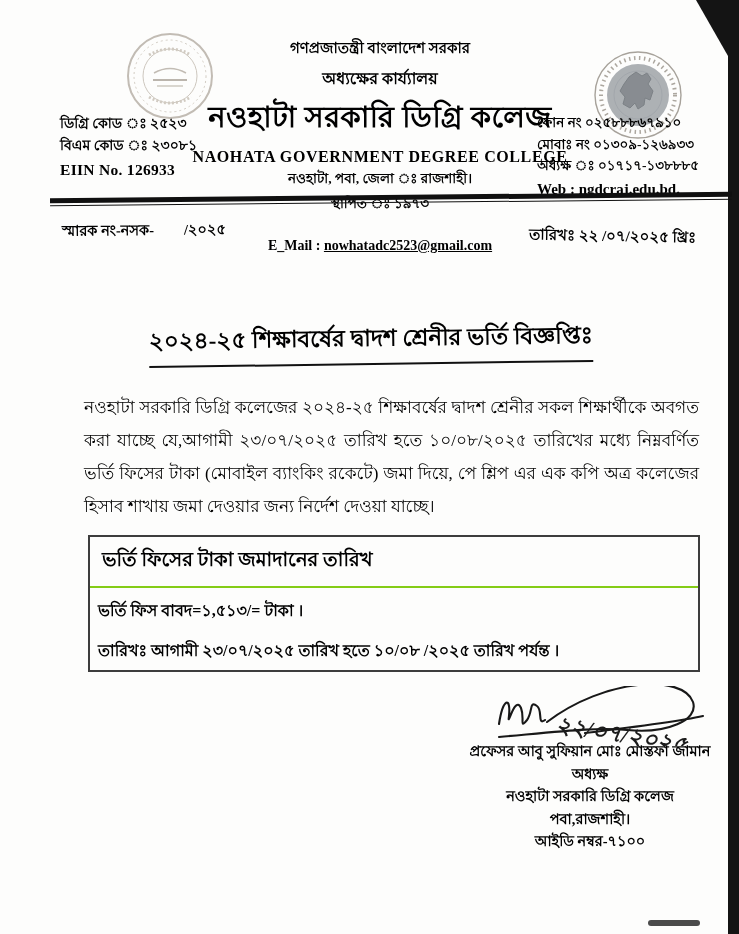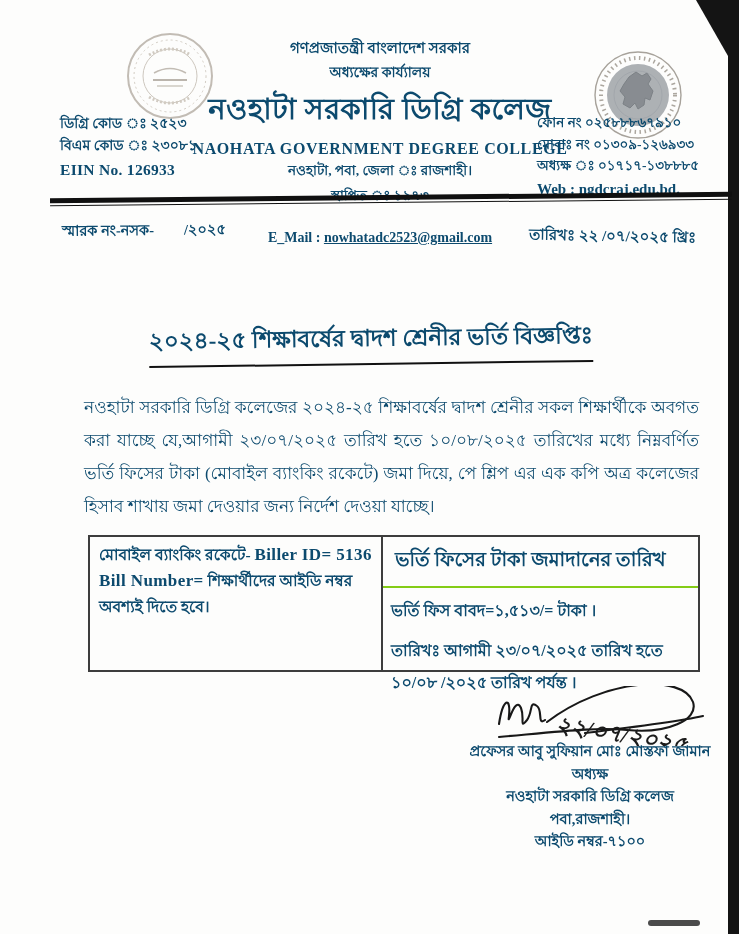--- a/index.html
+++ b/index.html
@@ -1,33 +1,33 @@
 <!DOCTYPE html>
 <html><head>
 <meta charset="utf-8">
 <style>
   html,body{margin:0;padding:0;background:#e8e8e8;}
   .page{
     position:relative;width:739px;height:934px;margin:0 auto;
-    background:#fdfdfc;overflow:hidden;color:#0c4a6e;
+    background:#fdfdfc;overflow:hidden;color:#000000;
     font-family:"Liberation Serif","DejaVu Sans",serif;
   }
   
   .scan-strip{position:absolute;right:0;top:0;width:11px;height:934px;background:#141414;}
   .scan-wedge{position:absolute;right:11px;top:0;width:32px;height:56px;background:#141414;
     clip-path:polygon(0 0,100% 0,100% 100%);}
   .scan-smudge{position:absolute;left:648px;top:920px;width:52px;height:6px;background:#2b2b2b;
     border-radius:3px;opacity:.85;}
   
   .seal-left{position:absolute;left:124px;top:33px;opacity:.85;}
   .seal-right{position:absolute;left:593px;top:49px;opacity:.95;}
   
   .hdr-center{position:absolute;left:178px;top:36px;width:404px;text-align:center;}
   .hdr-gov{font-size:15px;font-weight:600;}
-  .hdr-office{font-size:14px;font-weight:600;}
+  .hdr-office{font-size:16px;font-weight:600;margin-top:5px;}
   .hdr-college-bn{font-size:29px;font-weight:700;margin-top:1px;letter-spacing:.5px;}
   .hdr-college-en{font-size:16px;font-weight:700;letter-spacing:.6px;margin-top:5px;}
   .hdr-address{font-size:13.5px;font-weight:600;margin-top:2px;}
   .hdr-est{font-size:13.5px;font-weight:600;margin-top:2px;}
   .hdr-email{font-size:14px;font-weight:700;margin-top:22px;}
   .hdr-email .u{text-decoration:underline;}
   .hdr-left{position:absolute;left:60px;top:106px;font-size:14px;font-weight:600;line-height:22px;white-space:nowrap;margin-top:7px;}
   .hdr-eiin{font-size:15.5px;font-weight:700;letter-spacing:.3px;margin-top:2px;}
   .hdr-right{position:absolute;left:537px;top:112px;font-size:13.5px;font-weight:600;line-height:21.5px;white-space:nowrap;}
   .hdr-web{font-size:15px;font-weight:700;margin-top:2px;}
@@ -132,26 +132,20 @@
   </div>
   <div class="memo-date">তারিখঃ ২২ /০৭/২০২৫ খ্রিঃ</div>
 
   <div class="title-wrap">
     <span>২০২৪-২৫ শিক্ষাবর্ষের দ্বাদশ শ্রেনীর ভর্তি বিজ্ঞপ্তিঃ</span>
   </div>
 
   <div class="body-par">নওহাটা সরকারি ডিগ্রি কলেজের ২০২৪-২৫ শিক্ষাবর্ষের দ্বাদশ শ্রেনীর সকল শিক্ষার্থীকে অবগত করা যাচ্ছে যে,আগামী ২৩/০৭/২০২৫ তারিখ হতে ১০/০৮/২০২৫ তারিখের মধ্যে  নিম্নবর্ণিত ভর্তি ফিসের টাকা (মোবাইল  ব্যাংকিং রকেটে) জমা  দিয়ে, পে শ্লিপ এর এক কপি অত্র কলেজের হিসাব শাখায় জমা দেওয়ার জন্য  নির্দেশ দেওয়া যাচ্ছে।</div>
 
   <div class="fee-table">
-    <div class="ft-left">
-      <span>মোবাইল  ব্যাংকিং রকেটে-</span>
-      <span class="latin">Biller ID= 5136</span>
-      <span class="latin">Bill Number=</span>
-      <span>শিক্ষার্থীদের আইডি নম্বর অবশ্যই দিতে হবে।</span>
-    </div>
     <div class="ft-right">
       <div class="ft-right-header">ভর্তি ফিসের টাকা জমাদানের তারিখ</div>
       <div class="ft-right-body">
         <p class="ft-fee">ভর্তি ফিস বাবদ=১,৫১৩/= টাকা  ।</p>
         <p class="ft-range">তারিখঃ  আগামী  ২৩/০৭/২০২৫  তারিখ  হতে ১০/০৮ /২০২৫ তারিখ পর্যন্ত ।</p>
       </div>
     </div>
   </div>
 
   <div class="sig-svg">

